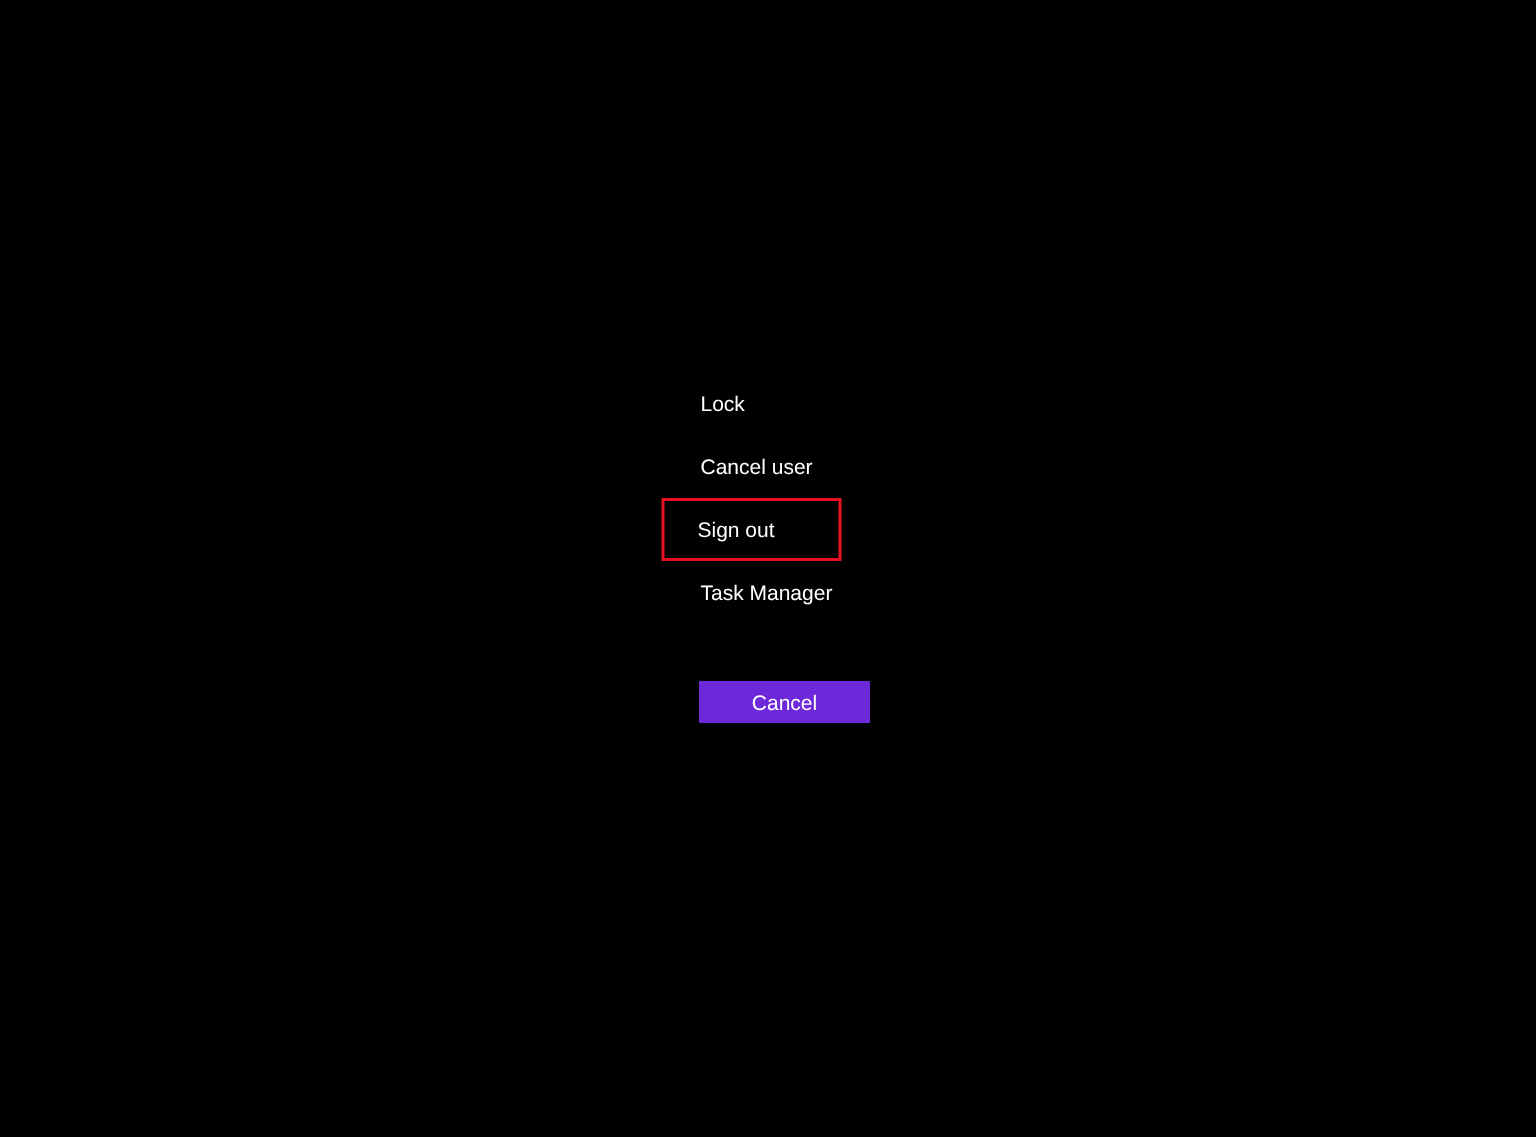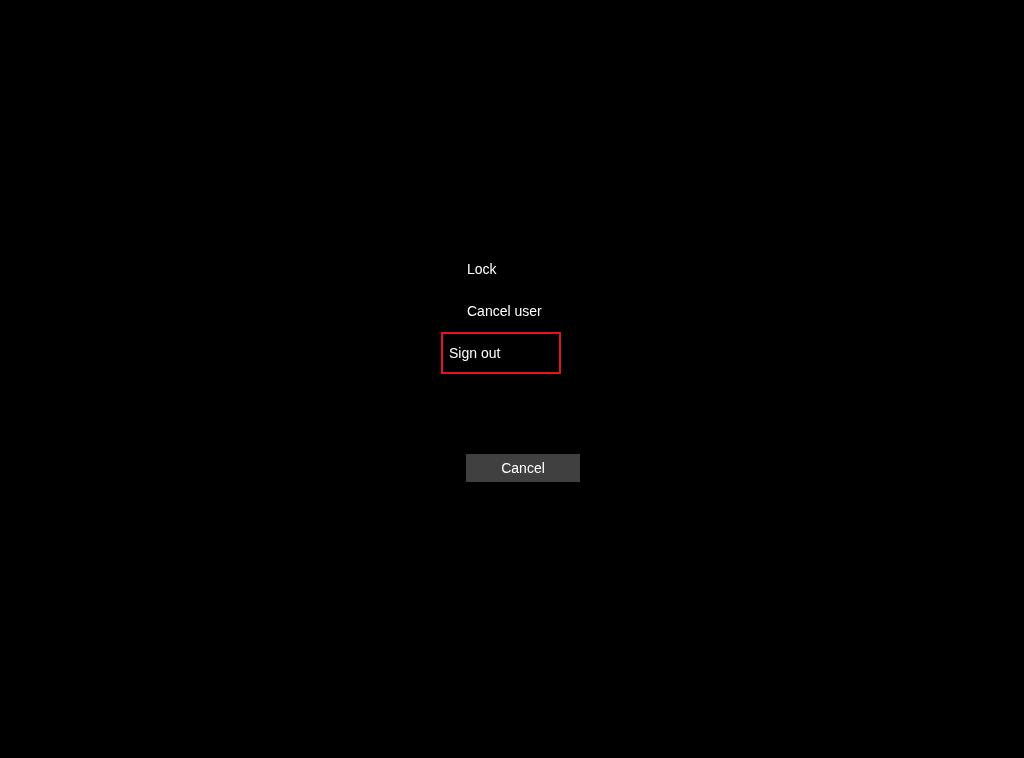--- a/index.html
+++ b/index.html
@@ -35,30 +35,30 @@
       padding-left: 24px;
       color: #ffffff;
       font-weight: 400;
       font-size: 14px;
       cursor: pointer;
       border: 2px solid transparent;
     }
     
     .menu-item.highlighted {
       border: 2px solid #e81123;
-      padding-left: 6px;
+      padding-left: 22px;
     }
     
     .cancel-button {
       position: absolute;
       left: 466px;
       top: 454px;
       width: 114px;
       height: 28px;
-      background-color: #404040;
+      background-color: #6d28d9;
       color: #ffffff;
       border: none;
       font-size: 14px;
       font-family: "Segoe UI", Arial, sans-serif;
       cursor: pointer;
       display: flex;
       align-items: center;
       justify-content: center;
     }
   </style>
@@ -68,17 +68,20 @@
 <div class="menu-container">
   <div class="menu-item">
     <span>Lock</span>
   </div>
   <div class="menu-item">
     <span>Cancel user</span>
   </div>
   <div class="menu-item highlighted">
     <span>Sign out</span>
   </div>
+  <div class="menu-item">
+    <span>Task Manager</span>
+  </div>
 </div>
 
 <button class="cancel-button">
   <span>Cancel</span>
 </button>
 
 </body></html>

